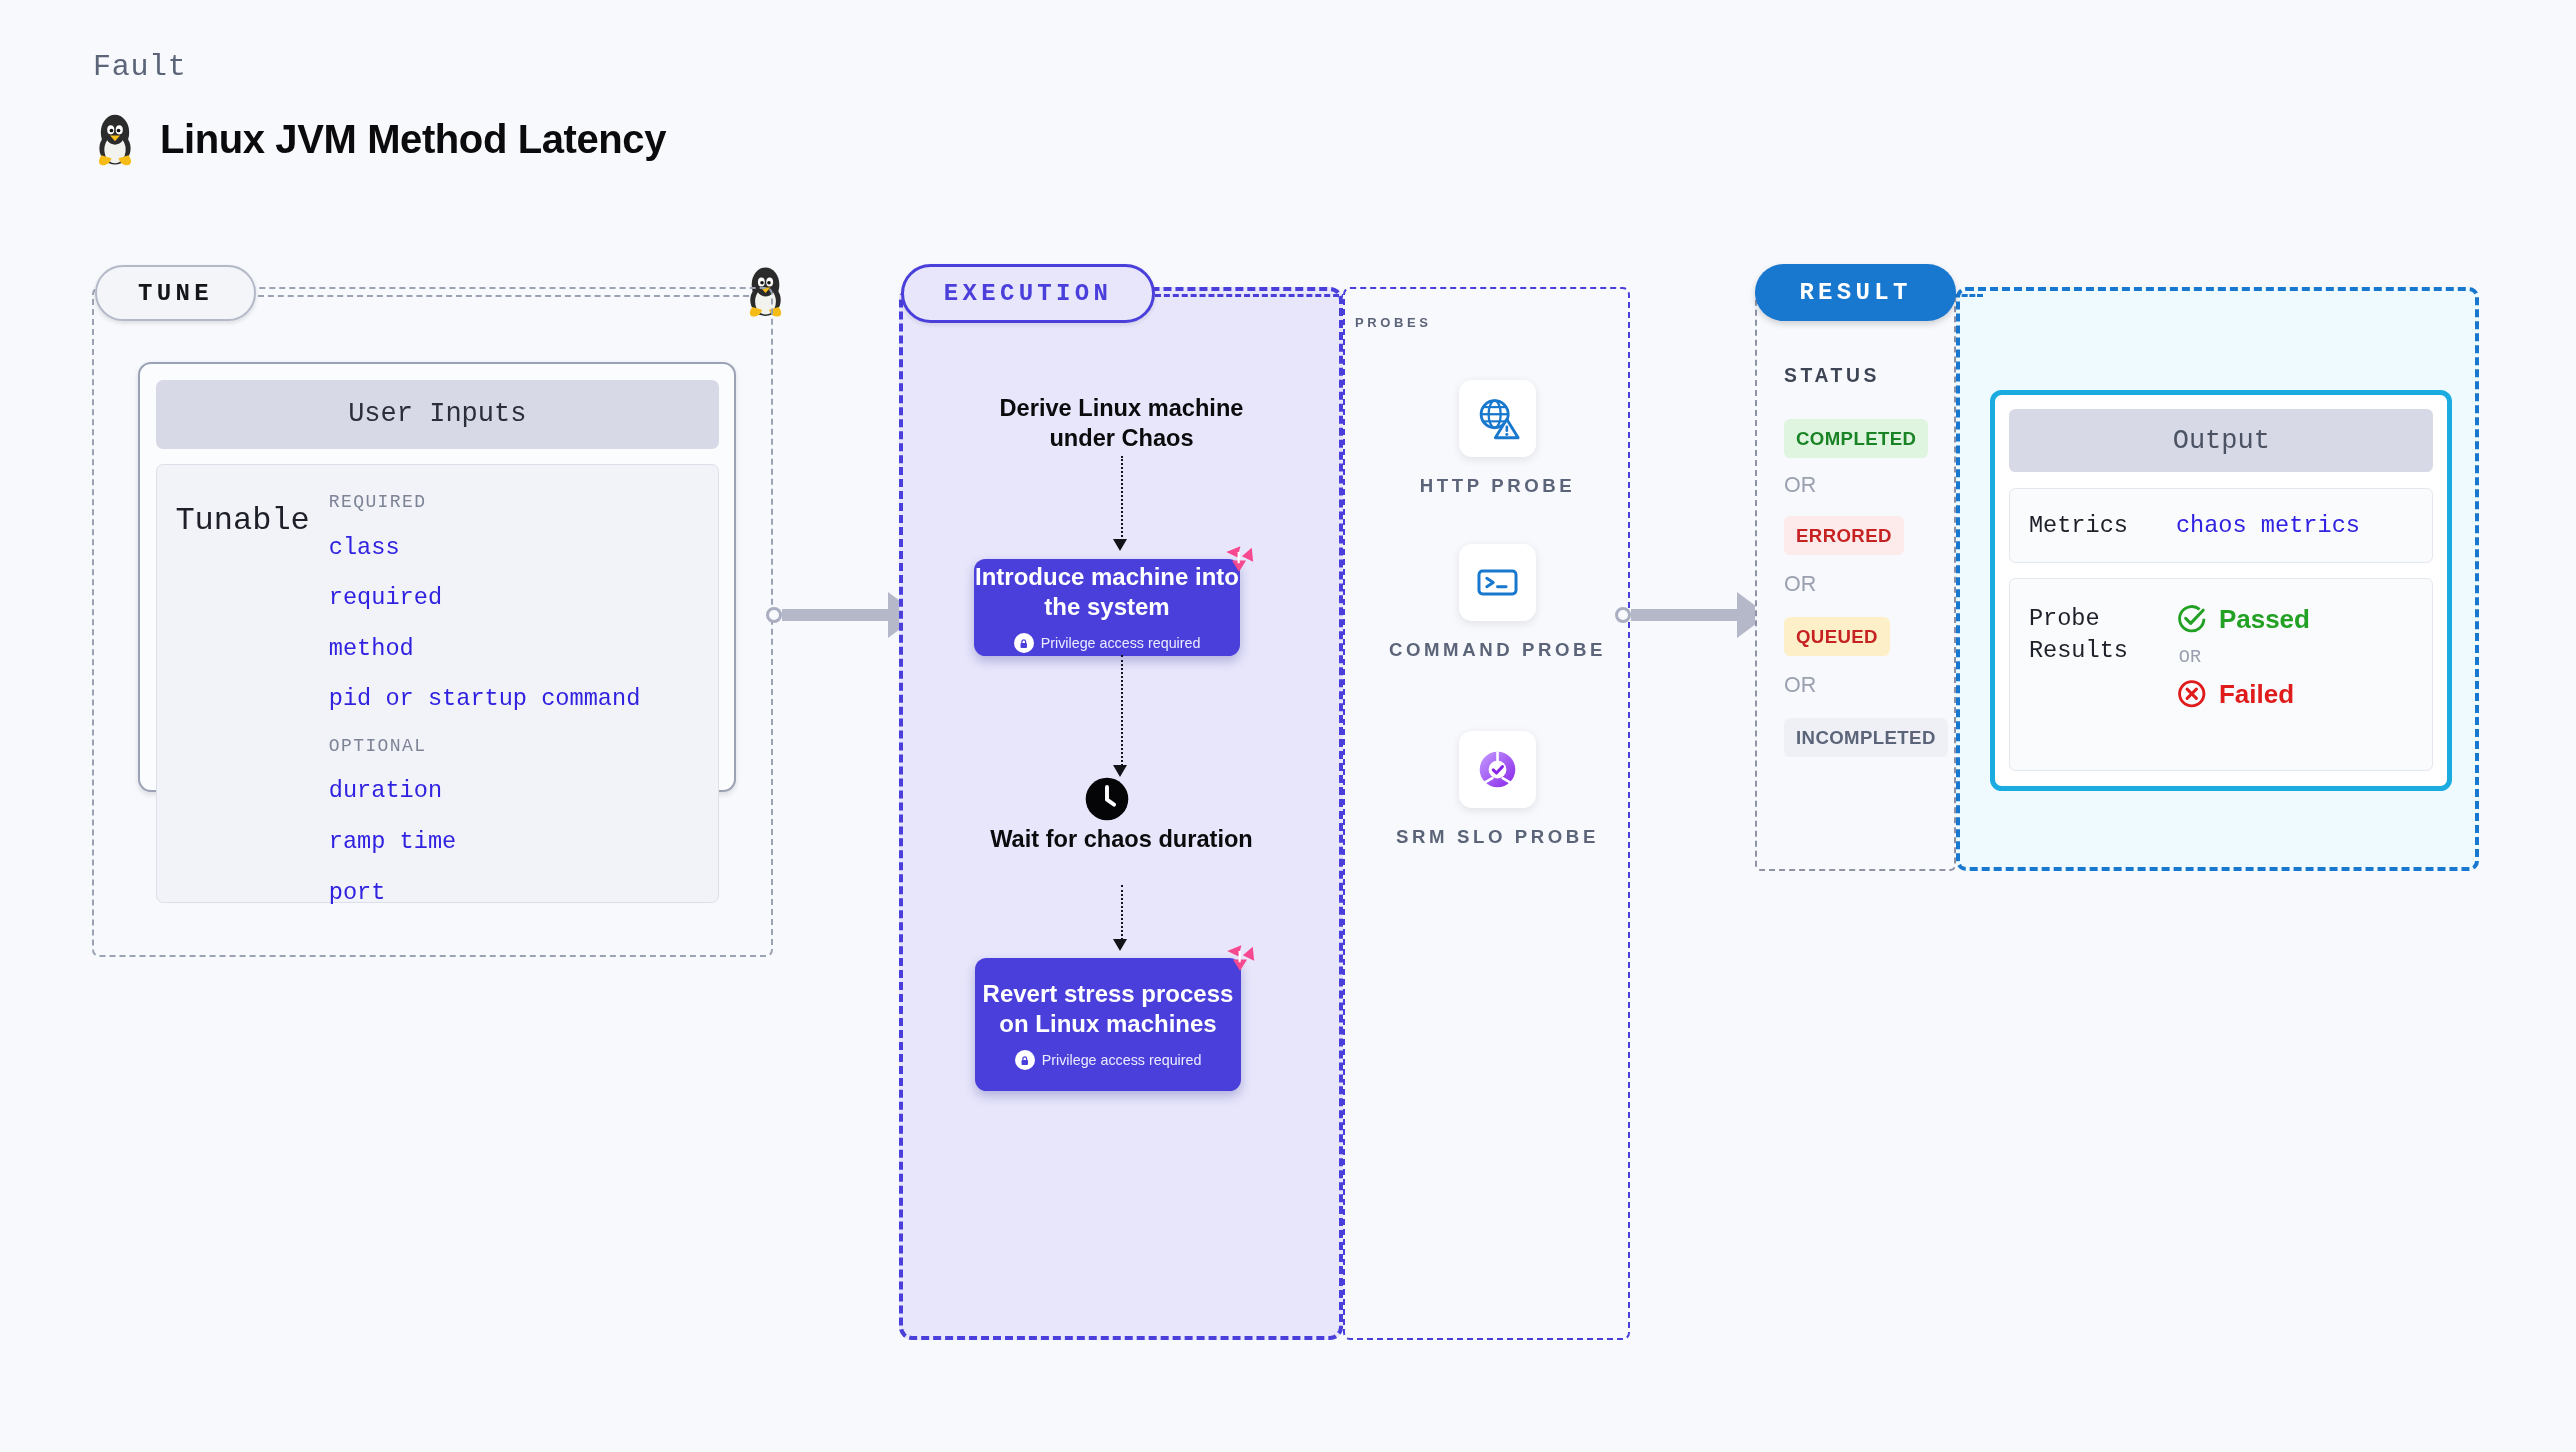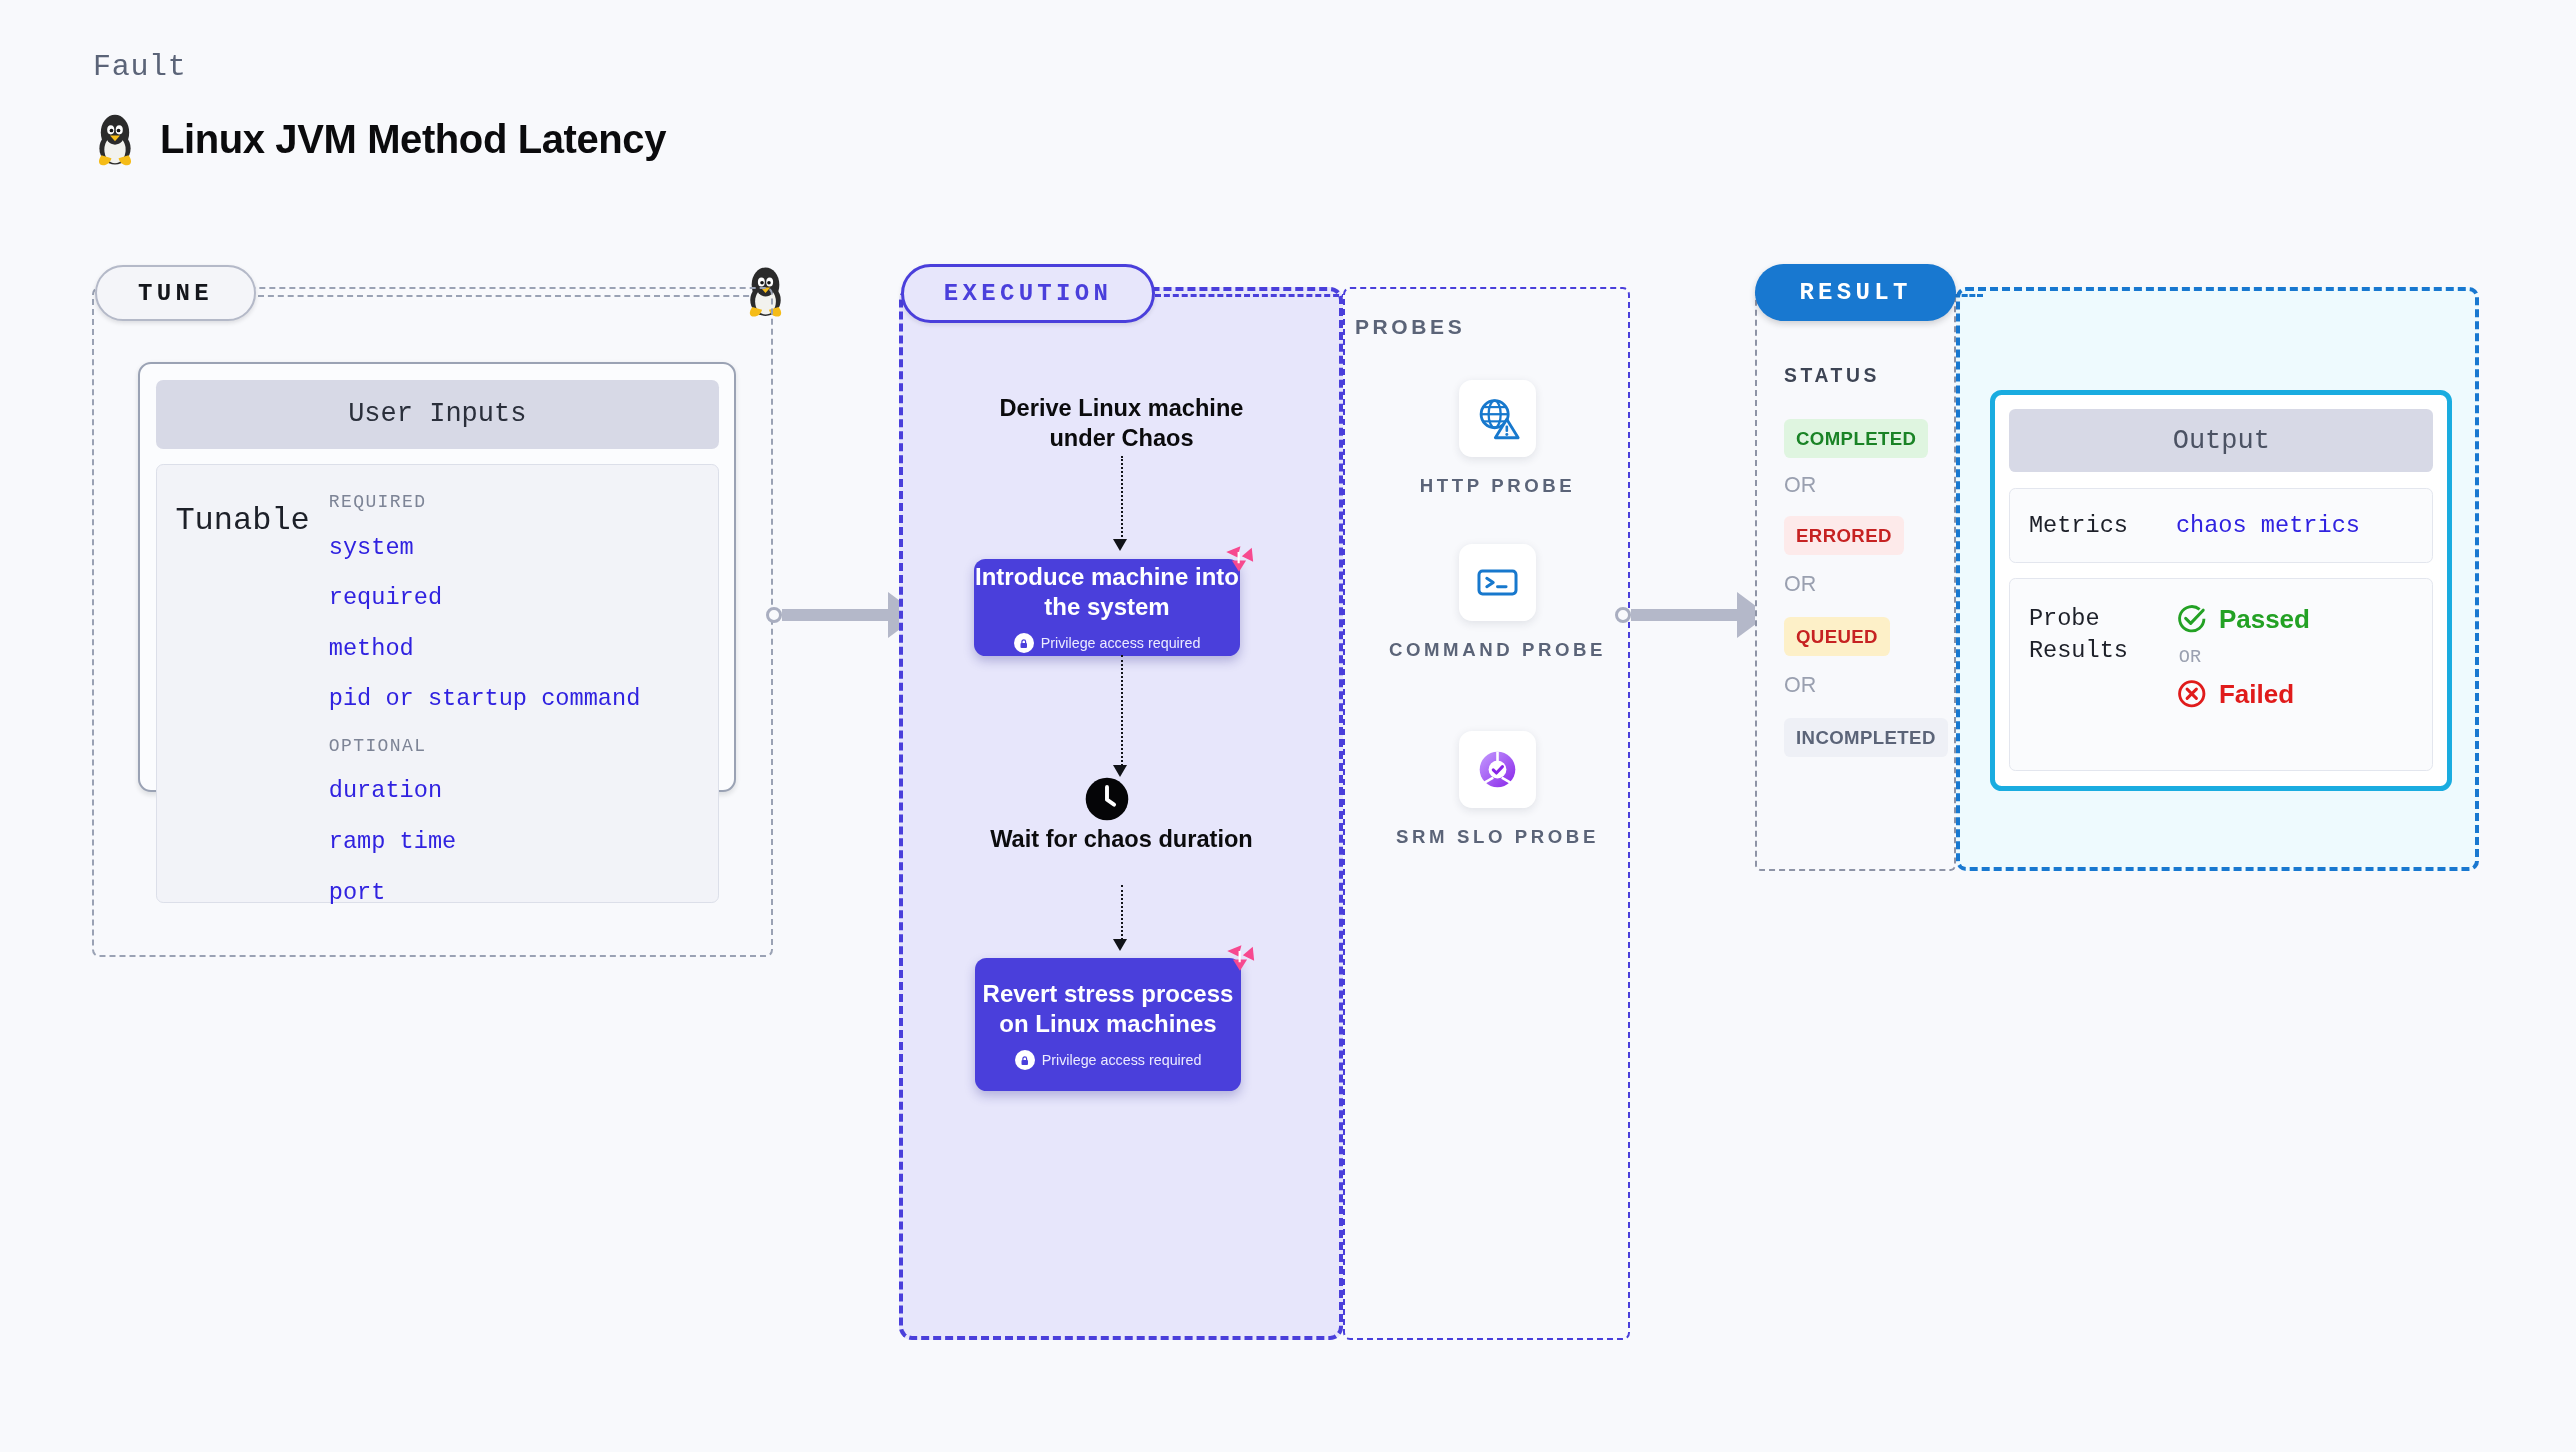--- a/index.html
+++ b/index.html
@@ -147,21 +147,21 @@
   .hce-badge{position:absolute;right:-15.8px;top:-17px;}
 
   #clock-icon{
     position:absolute;left:1085px;top:777px;width:44px;height:44px;
   }
 
   
   #probes-title{
     position:absolute;left:1355px;top:315px;
     font-family:"Liberation Sans",sans-serif;font-weight:bold;
-    font-size:21px;letter-spacing:3.6px;color:#5b6478;
+    font-size:13px;letter-spacing:3.6px;color:#5b6478;
   }
   .probe{
     position:absolute;width:229px;display:flex;flex-direction:column;
     align-items:center;
   }
   .probe-tile{
     width:77px;height:77px;background:#ffffff;border-radius:13px;
     box-shadow:0 2.9px 8.6px rgba(30,35,60,.10);
     display:flex;align-items:center;justify-content:center;
   }
@@ -307,21 +307,21 @@
 <div id="tune-panel" class="dashed-panel"></div>
 <div id="pill-tune" class="pill">TUNE</div>
 
 <div id="user-inputs-card">
   <div id="user-inputs-header">User Inputs</div>
 
   <div id="tunable-box">
     <div id="tunable-label">Tunable</div>
     <div id="tunable-list">
       <div class="group-head">REQUIRED</div>
-      <div class="param">system</div>
+      <div class="param">class</div>
       <div class="param">required</div>
       <div class="param">method</div>
       <div class="param">pid or startup command</div>
       <div class="group-head optional">OPTIONAL</div>
       <div class="param">duration</div>
       <div class="param">ramp time</div>
       <div class="param">port</div>
     </div>
   </div>
 </div>

